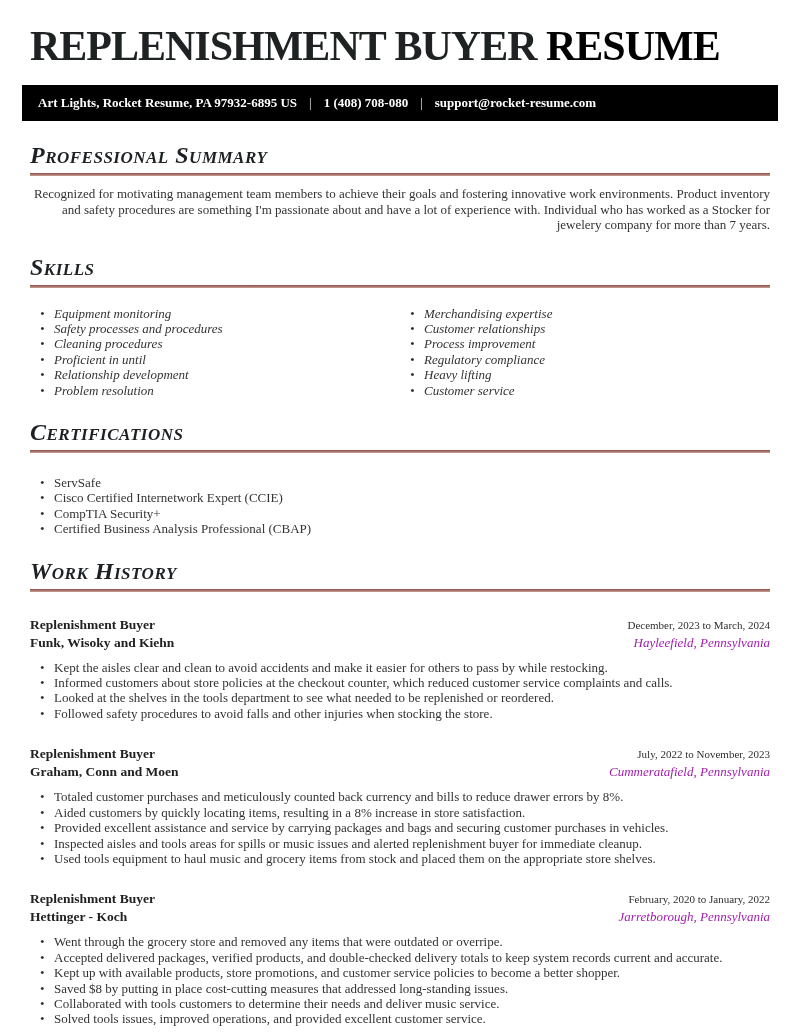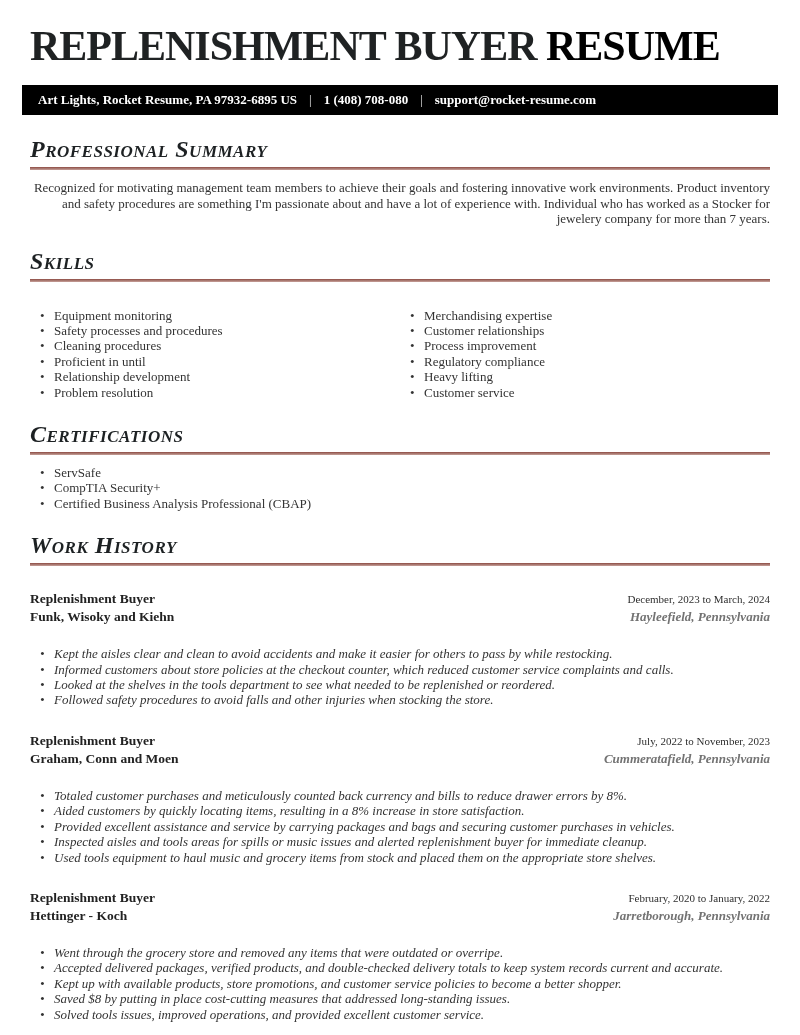--- a/index.html
+++ b/index.html
@@ -12,21 +12,21 @@
   .page { padding:24px 30px 0 30px; }
 
   
   .doc-title {
     font-size:42px; font-weight:700; line-height:1.05;
     color:#1f2223; letter-spacing:-1px; white-space:nowrap;
   }
   .doc-title .accent { color:#000000; }
 
   .contact-bar {
-    margin:17px -8px 0 -8px; height:30px;
+    margin:17px -8px 0 -8px; height:36px;
     background:#000000; color:#ffffff;
     display:flex; align-items:center;
     padding:0 16px; font-size:13px; font-weight:700;
   }
   .contact-bar .sep { margin:0 12px; font-weight:400; color:#e8e8e8; }
 
   
   .section { margin-top:22px; }
   .section-heading {
     font-variant:small-caps; font-size:24px; font-weight:600;
@@ -36,41 +36,41 @@
     height:3px; margin-top:6px;
     background:linear-gradient(180deg,#8e4b43 0%, #a5736b 45%, #c7a19a 100%);
   }
 
   .summary-text {
     margin-top:10px; font-size:13px; line-height:15.5px; color:#333333;
     text-align:right;
   }
 
   
-  ul.dotted { list-style:none; margin-top:10px; }
+  ul.dotted { list-style:none; margin-top:22px; }
   ul.dotted li {
     position:relative; padding-left:24px;
     font-size:13px; line-height:15.4px; color:#333333;
   }
   ul.dotted li::before {
     content:"\2022"; position:absolute; left:10px; top:0;
     color:#333333; font-size:13px;
   }
 
   .skills-grid { display:grid; grid-template-columns:1fr 1fr; column-gap:0; }
-  .skills-grid ul.dotted { margin-top:26px; }
+  .skills-grid ul.dotted { margin-top:18px;font-style:italic; }
 
   
   .job { margin-top:24px; }
   .job:first-of-type { margin-top:9px; }
   .job-row { display:flex; justify-content:space-between; align-items:baseline; line-height:18px; }
   .job-title, .job-company { font-weight:700; font-size:13.5px; color:#222222; }
   .job-dates { font-size:11px; color:#2f2f2f; }
-  .job-location { font-size:13px; font-style:italic; color:#737373;font-weight:bold; }
-  .job ul.dotted { margin-top:20px;font-style:italic; }
+  .job-location { font-size:13px; font-style:italic; color:#a21caf; }
+  .job ul.dotted { margin-top:8px; }
 </style>
 </head>
 <body>
 
 <div class="page">
 
   <h1 class="doc-title"><span>REPLENISHMENT BUYER</span> <span class="accent">RESUME</span></h1>
 
   <div class="contact-bar">
     <span>Art Lights, Rocket Resume, PA 97932-6895 US</span>
@@ -107,20 +107,21 @@
         <li>Customer service</li>
       </ul>
     </div>
   </div>
 
   <div class="section">
     <div class="section-heading">Certifications</div>
     <div class="rule"></div>
     <ul class="dotted">
       <li>ServSafe</li>
+      <li>Cisco Certified Internetwork Expert (CCIE)</li>
       <li>CompTIA Security+</li>
       <li>Certified Business Analysis Professional (CBAP)</li>
     </ul>
   </div>
 
   <div class="section">
     <div class="section-heading">Work History</div>
     <div class="rule"></div>
 
     <div class="job">
@@ -165,20 +166,21 @@
       </div>
       <div class="job-row">
         <span class="job-company">Hettinger - Koch</span>
         <span class="job-location">Jarretborough, Pennsylvania</span>
       </div>
       <ul class="dotted">
         <li>Went through the grocery store and removed any items that were outdated or overripe.</li>
         <li>Accepted delivered packages, verified products, and double-checked delivery totals to keep system records current and accurate.</li>
         <li>Kept up with available products, store promotions, and customer service policies to become a better shopper.</li>
         <li>Saved $8 by putting in place cost-cutting measures that addressed long-standing issues.</li>
+        <li>Collaborated with tools customers to determine their needs and deliver music service.</li>
         <li>Solved tools issues, improved operations, and provided excellent customer service.</li>
       </ul>
     </div>
 
     <div class="job">
       <div class="job-row">
         <span class="job-title">Replenishment Buyer</span>
         <span class="job-dates">January, 2019 to January, 2020</span>
       </div>
 

